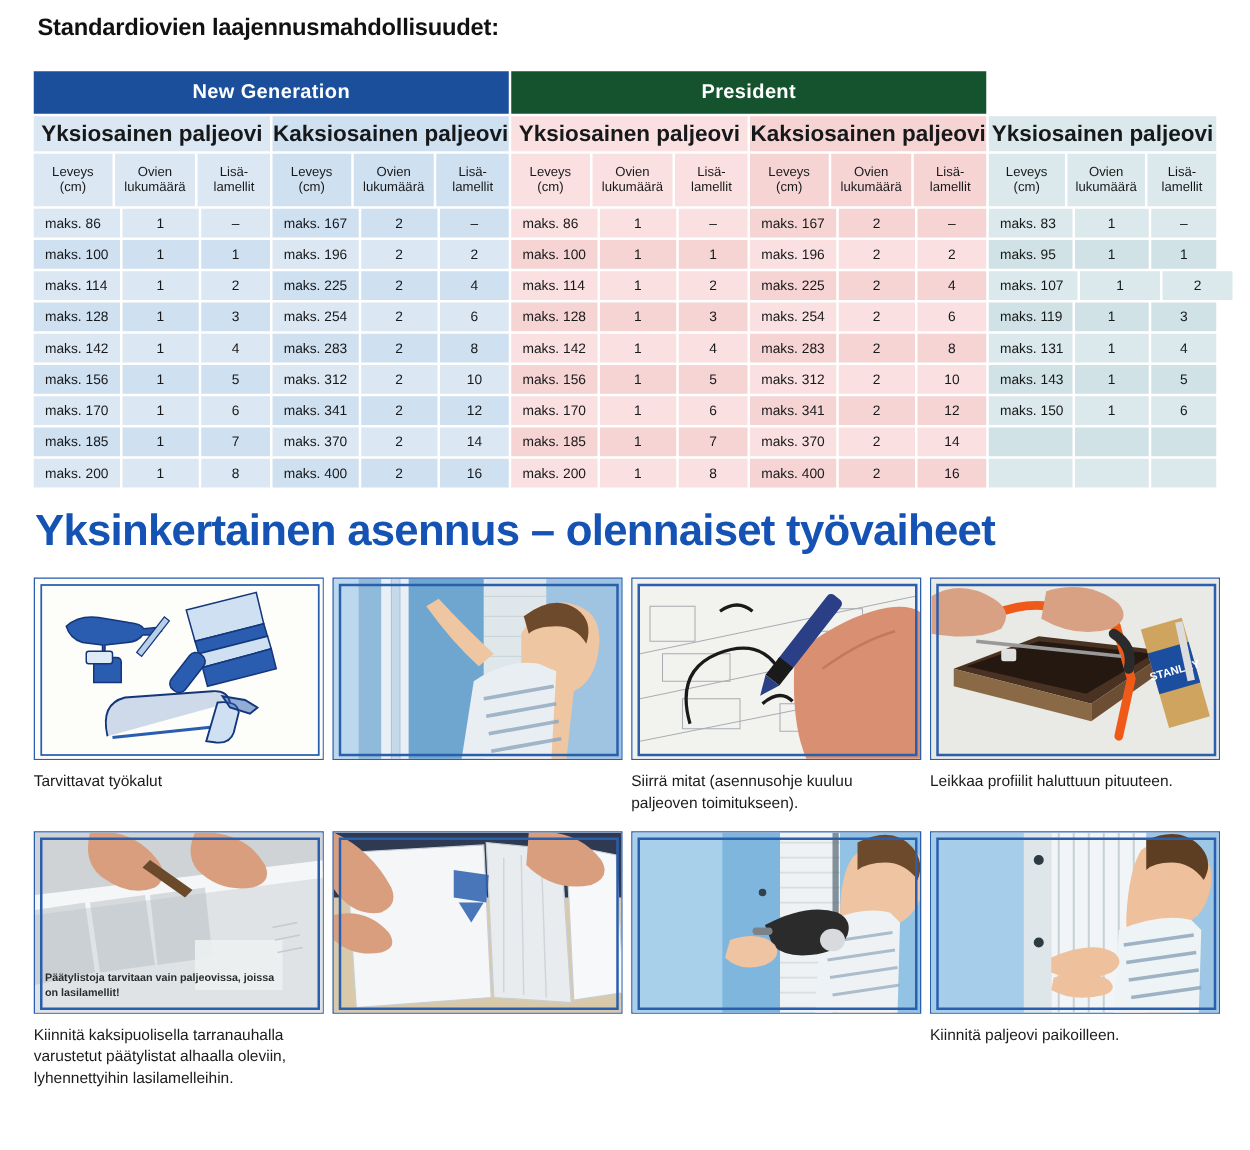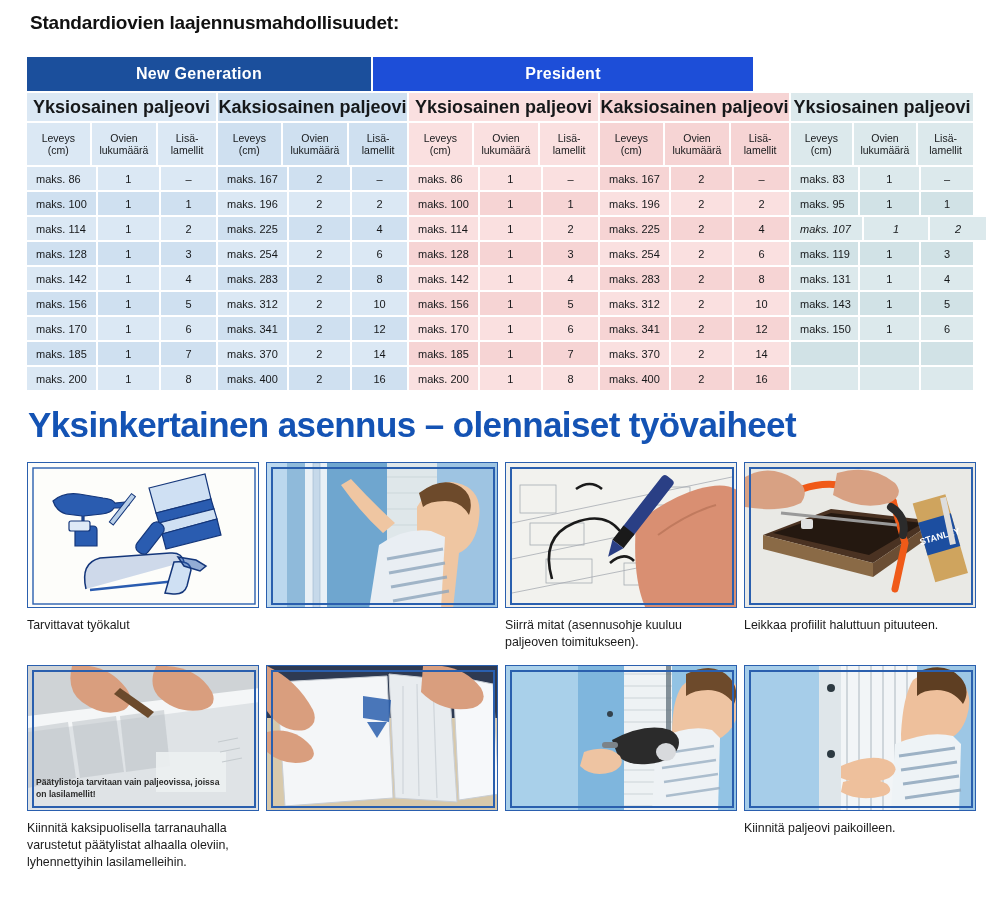--- a/index.html
+++ b/index.html
@@ -85,22 +85,22 @@
     font-size:8.6px;line-height:1.35;color:#2b2b2b;font-weight:bold;
   }
 </style>
 </head>
 <body>
 
 <div id="doc-title">Standardiovien laajennusmahdollisuudet:</div>
 
 <div id="spec-table">
   <div class="brand-row" id="brand-row">
-      <div class="brand-cell" style="width: 344px; background: rgb(27, 79, 156);">New Generation</div>
-      <div class="brand-cell" style="width: 380px; background: #1d4ed8;">President</div>
+      <div class="brand-cell" style="width: 380px; background: rgb(27, 79, 156);">New Generation</div>
+      <div class="brand-cell" style="width: 380px; background: #14532d;">President</div>
     </div>
   <div class="sub-row" id="sub-row">
       <div class="sub-cell t-ng" style="width: 189px;">Yksiosainen paljeovi</div>
       <div class="sub-cell t-ng2" style="width: 189px;">Kaksiosainen paljeovi</div>
       <div class="sub-cell t-pr" style="width: 189px;">Yksiosainen paljeovi</div>
       <div class="sub-cell t-pr2" style="width: 189px;">Kaksiosainen paljeovi</div>
       <div class="sub-cell t-eu" style="width: 182px;">Yksiosainen paljeovi</div>
     </div>
   <div class="col-row" id="col-row">
       <div style="display: flex; gap: 2px; width: 189px;">
@@ -243,21 +243,21 @@
         <div style="display: flex; gap: 2px; width: 189px;">
           <div class="data-cell lab t-pr" style="width: 64px;">maks. 114</div>
           <div class="data-cell t-pr" style="width: 66px;">1</div>
           <div class="data-cell t-pr" style="width: 59px;">2</div>
         </div>
         <div style="display: flex; gap: 2px; width: 189px;">
           <div class="data-cell lab t-pr2" style="width: 64px;">maks. 225</div>
           <div class="data-cell t-pr2" style="width: 66px;">2</div>
           <div class="data-cell t-pr2" style="width: 59px;">4</div>
         </div>
-        <div style="display: flex; gap: 2px; width: 220px; font-style: italic;">
+        <div style="display: flex; gap: 2px; width: 220px;">
           <div class="data-cell lab t-eu" style="width: 62px;">maks. 107</div>
           <div class="data-cell t-eu" style="width: 64px;">1</div>
           <div class="data-cell t-eu" style="width: 56px;">2</div>
         </div>
       </div>
       <div class="data-row">
         <div style="display: flex; gap: 2px; width: 189px;">
           <div class="data-cell lab t-ng2" style="width: 64px;">maks. 128</div>
           <div class="data-cell t-ng2" style="width: 66px;">1</div>
           <div class="data-cell t-ng2" style="width: 59px;">3</div>

